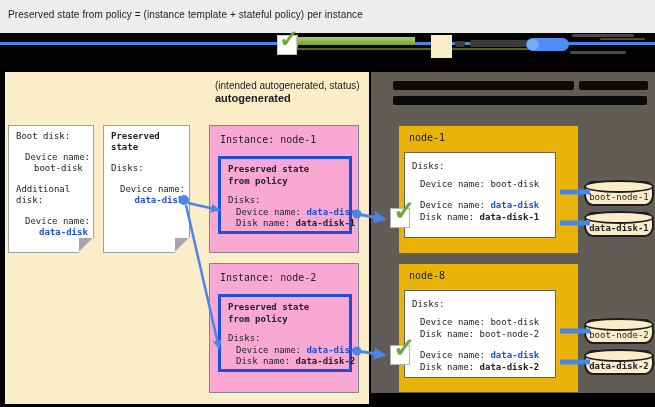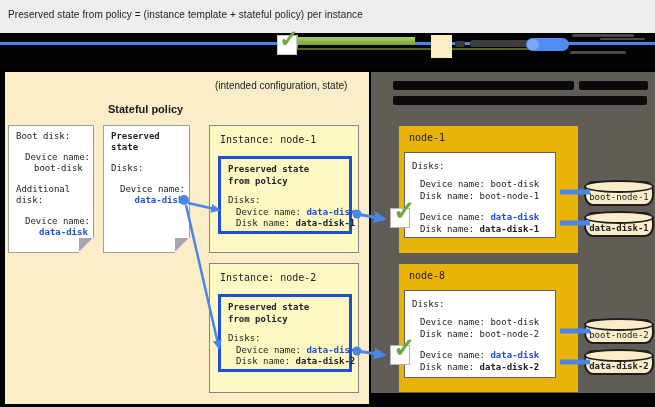--- a/index.html
+++ b/index.html
@@ -55,21 +55,21 @@
   .ind1{padding-left:9px;}
   .ind2{padding-left:18px;}
   .gap{height:10px;}
   .bold{font-weight:bold;}
   .bluev{color:#1f4fd6;font-weight:bold;text-align:center;}
   .policy-title{width:60px;font-weight:bold;}
   .fold{position:absolute;right:-1px;bottom:-1px;width:15px;height:15px;
         background:linear-gradient(135deg,#a6a6a6 0 46%,#e9e9e9 46% 52%,#faedc8 52% 100%);}
 
   
-  .inst-box{position:absolute;background:#fef9c3;border:1px solid #80868b;}
+  .inst-box{position:absolute;background:#f9a8d4;border:1px solid #80868b;}
   #inst1{left:209px;top:125px;width:150px;height:128px;}
   #inst2{left:209px;top:263px;width:150px;height:130px;}
   .inst-title{position:absolute;left:10px;top:8px;font-size:10px;}
   .inner-box{position:absolute;left:8px;top:30px;width:134px;height:78px;border:3px solid #1d4ed8;
         padding:5px 0 0 7px;font-size:9px;line-height:11.5px;}
   .inner-box .pt{font-weight:bold;width:100px;}
   .gap8{height:8px;}
   .r{padding-left:8px;white-space:nowrap;}
 
   
@@ -130,23 +130,23 @@
     <div class="legend-checkbox">
       <span class="checkglyph">✓</span>
     </div>
     <div class="beige-swatch"></div>
     <div class="blue-disk"></div>
   </div>
 
   <div class="beige-panel"></div>
   <div class="dark-panel"></div>
 
-  <div class="heading h-policy">Stateful policy</div>
   <div class="h-managed heading">
-    <div>(intended configuration, state)</div>
+    <div>(intended autogenerated, status)</div>
+    <div class="b">autogenerated</div>
   </div>
 
   <div class="doc-card mono" id="card-template">
     <div class="ln">Boot disk:</div>
     <div class="gap"></div>
     <div class="ln ind1">Device name:</div>
     <div class="ln ind2">boot-disk</div>
     <div class="gap"></div>
     <div class="ln">Additional</div>
     <div class="ln">disk:</div>
@@ -191,21 +191,20 @@
   <div class="blackbar bb1a"></div>
   <div class="blackbar bb1b"></div>
   <div class="blackbar bb2"></div>
 
   <div class="node-card mono" id="node1">
     <div class="node-title">node-1</div>
     <div class="node-disks">
       <div class="ln">Disks:</div>
       <div class="gap6"></div>
       <div class="r"><span>Device name:</span> <span>boot-disk</span></div>
-      <div class="r"><span>Disk name:</span> <span>boot-node-1</span></div>
       <div class="gap9"></div>
       <div class="r"><span>Device name:</span> <span class="bluev">data-disk</span></div>
       <div class="r"><span>Disk name:</span> <span class="bold">data-disk-1</span></div>
     </div>
   </div>
 
   <div class="node-card mono" id="node2">
     <div class="node-title">node-8</div>
     <div class="node-disks">
       <div class="ln">Disks:</div>

